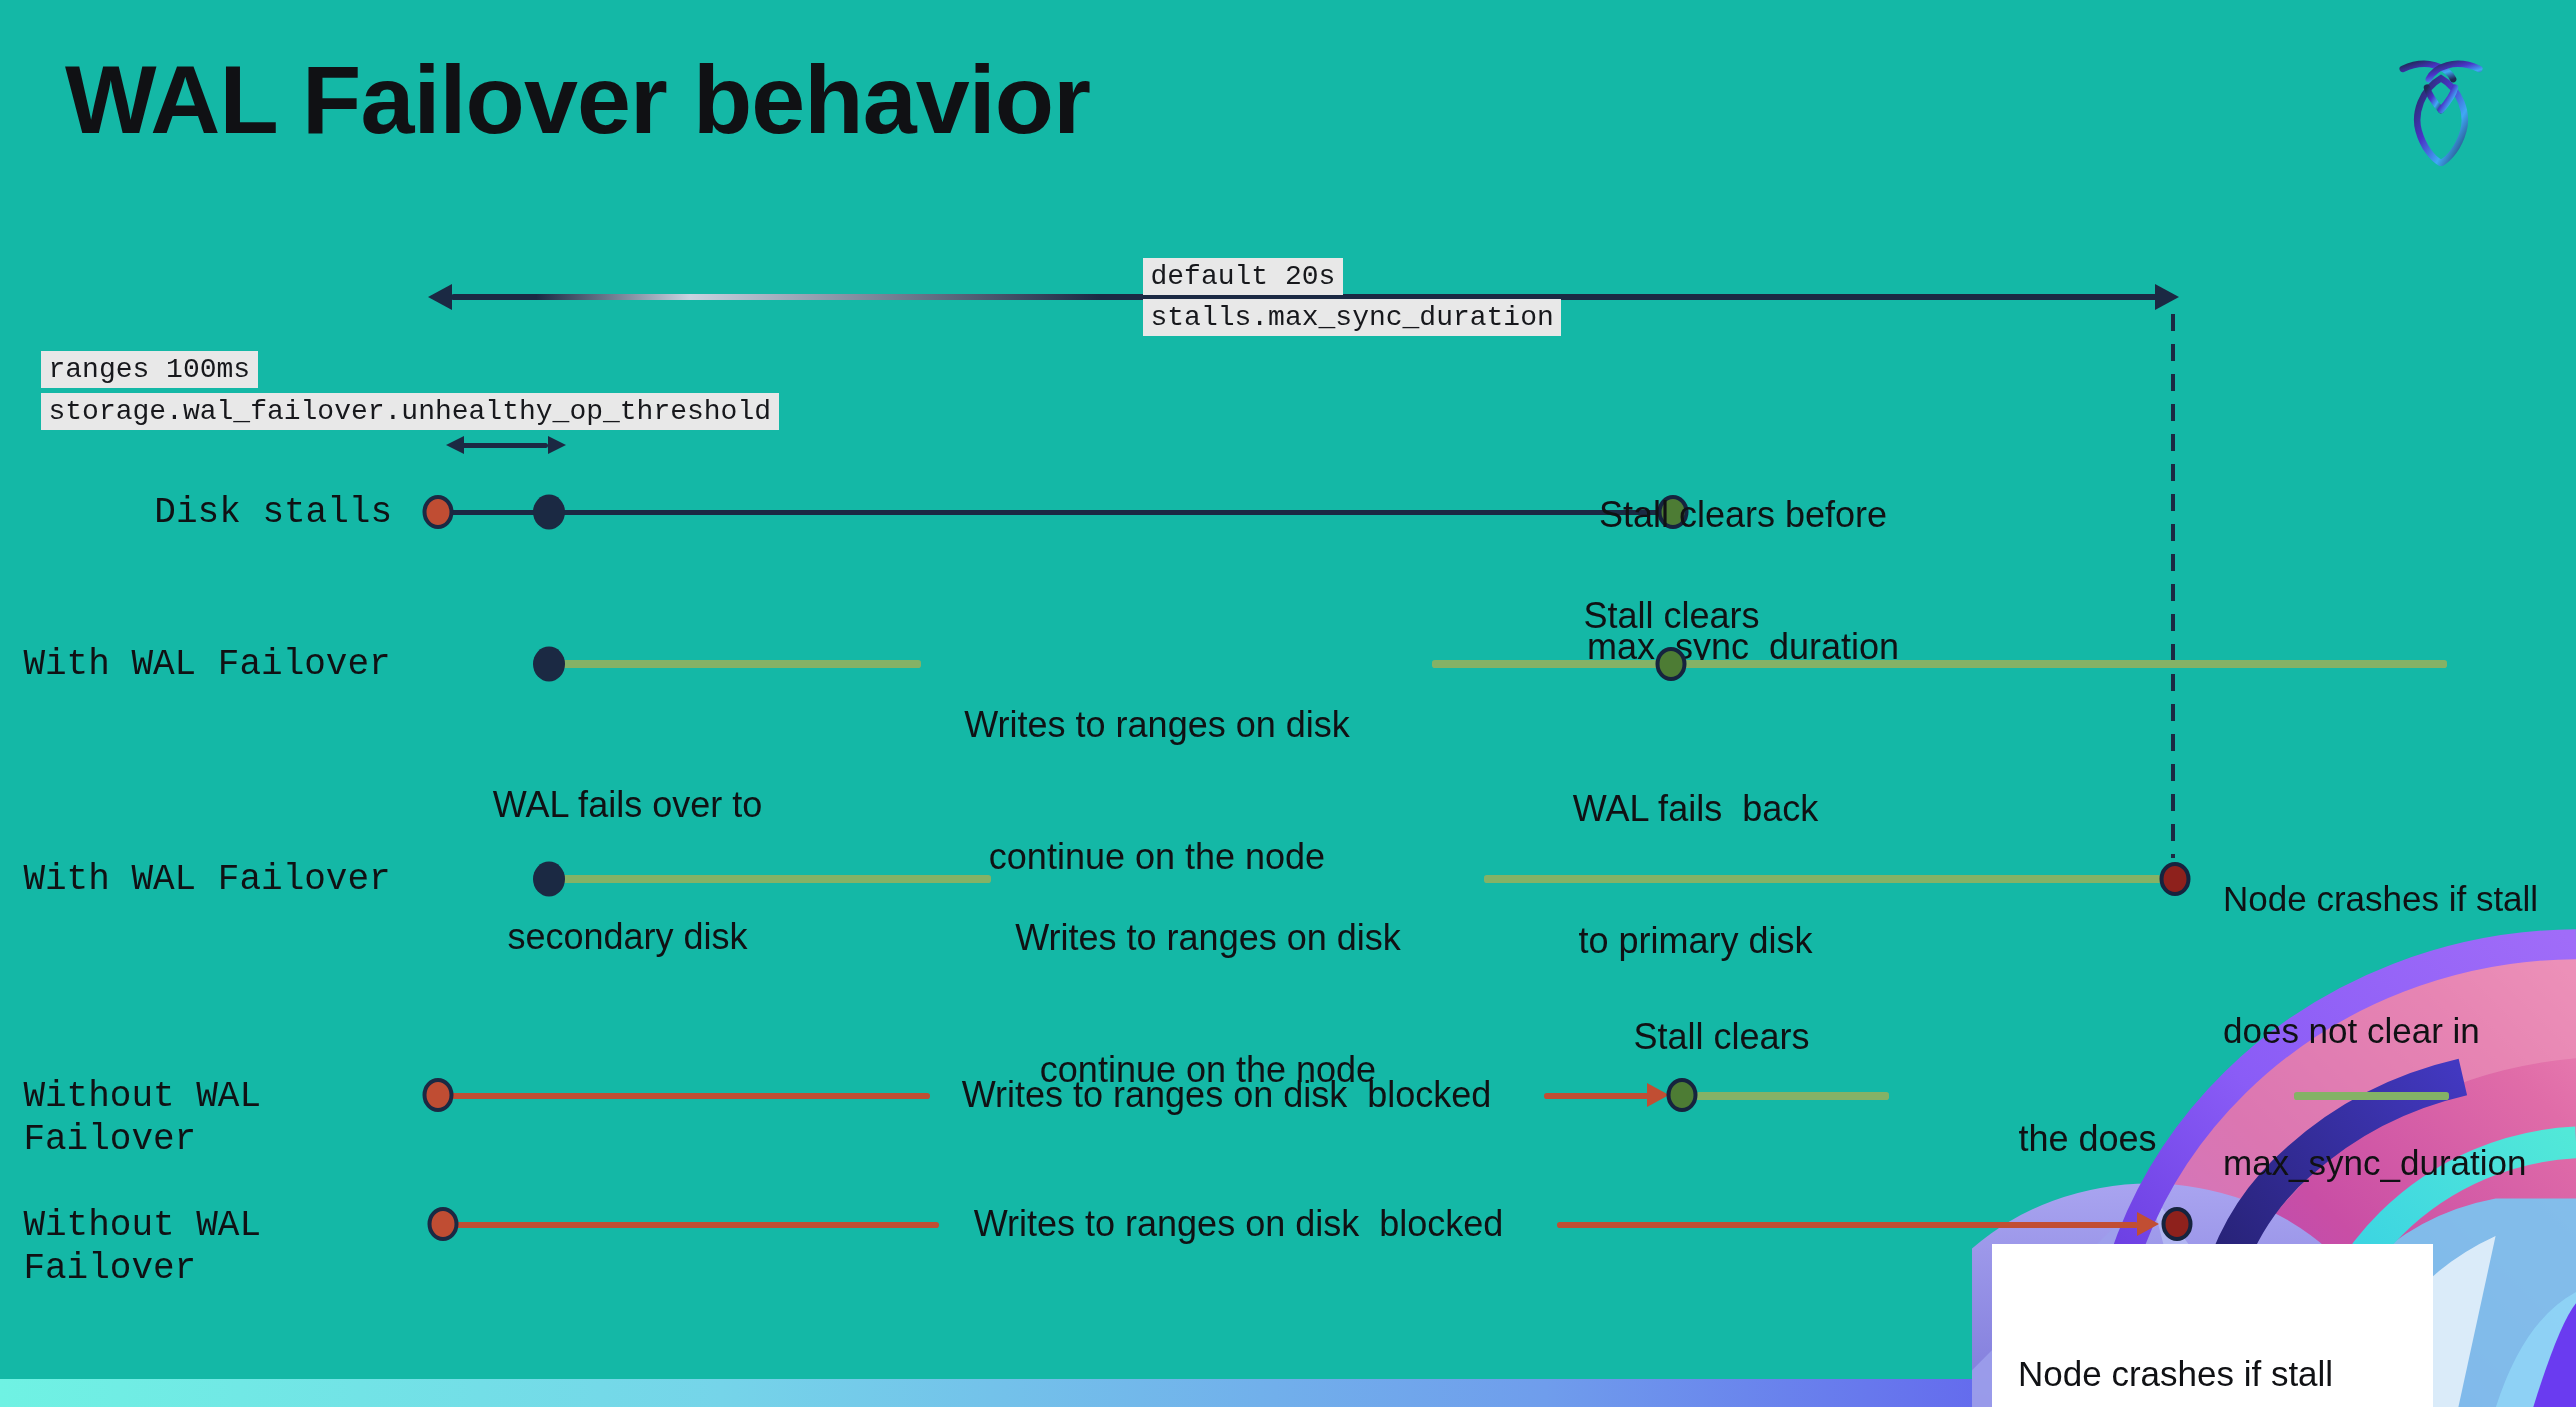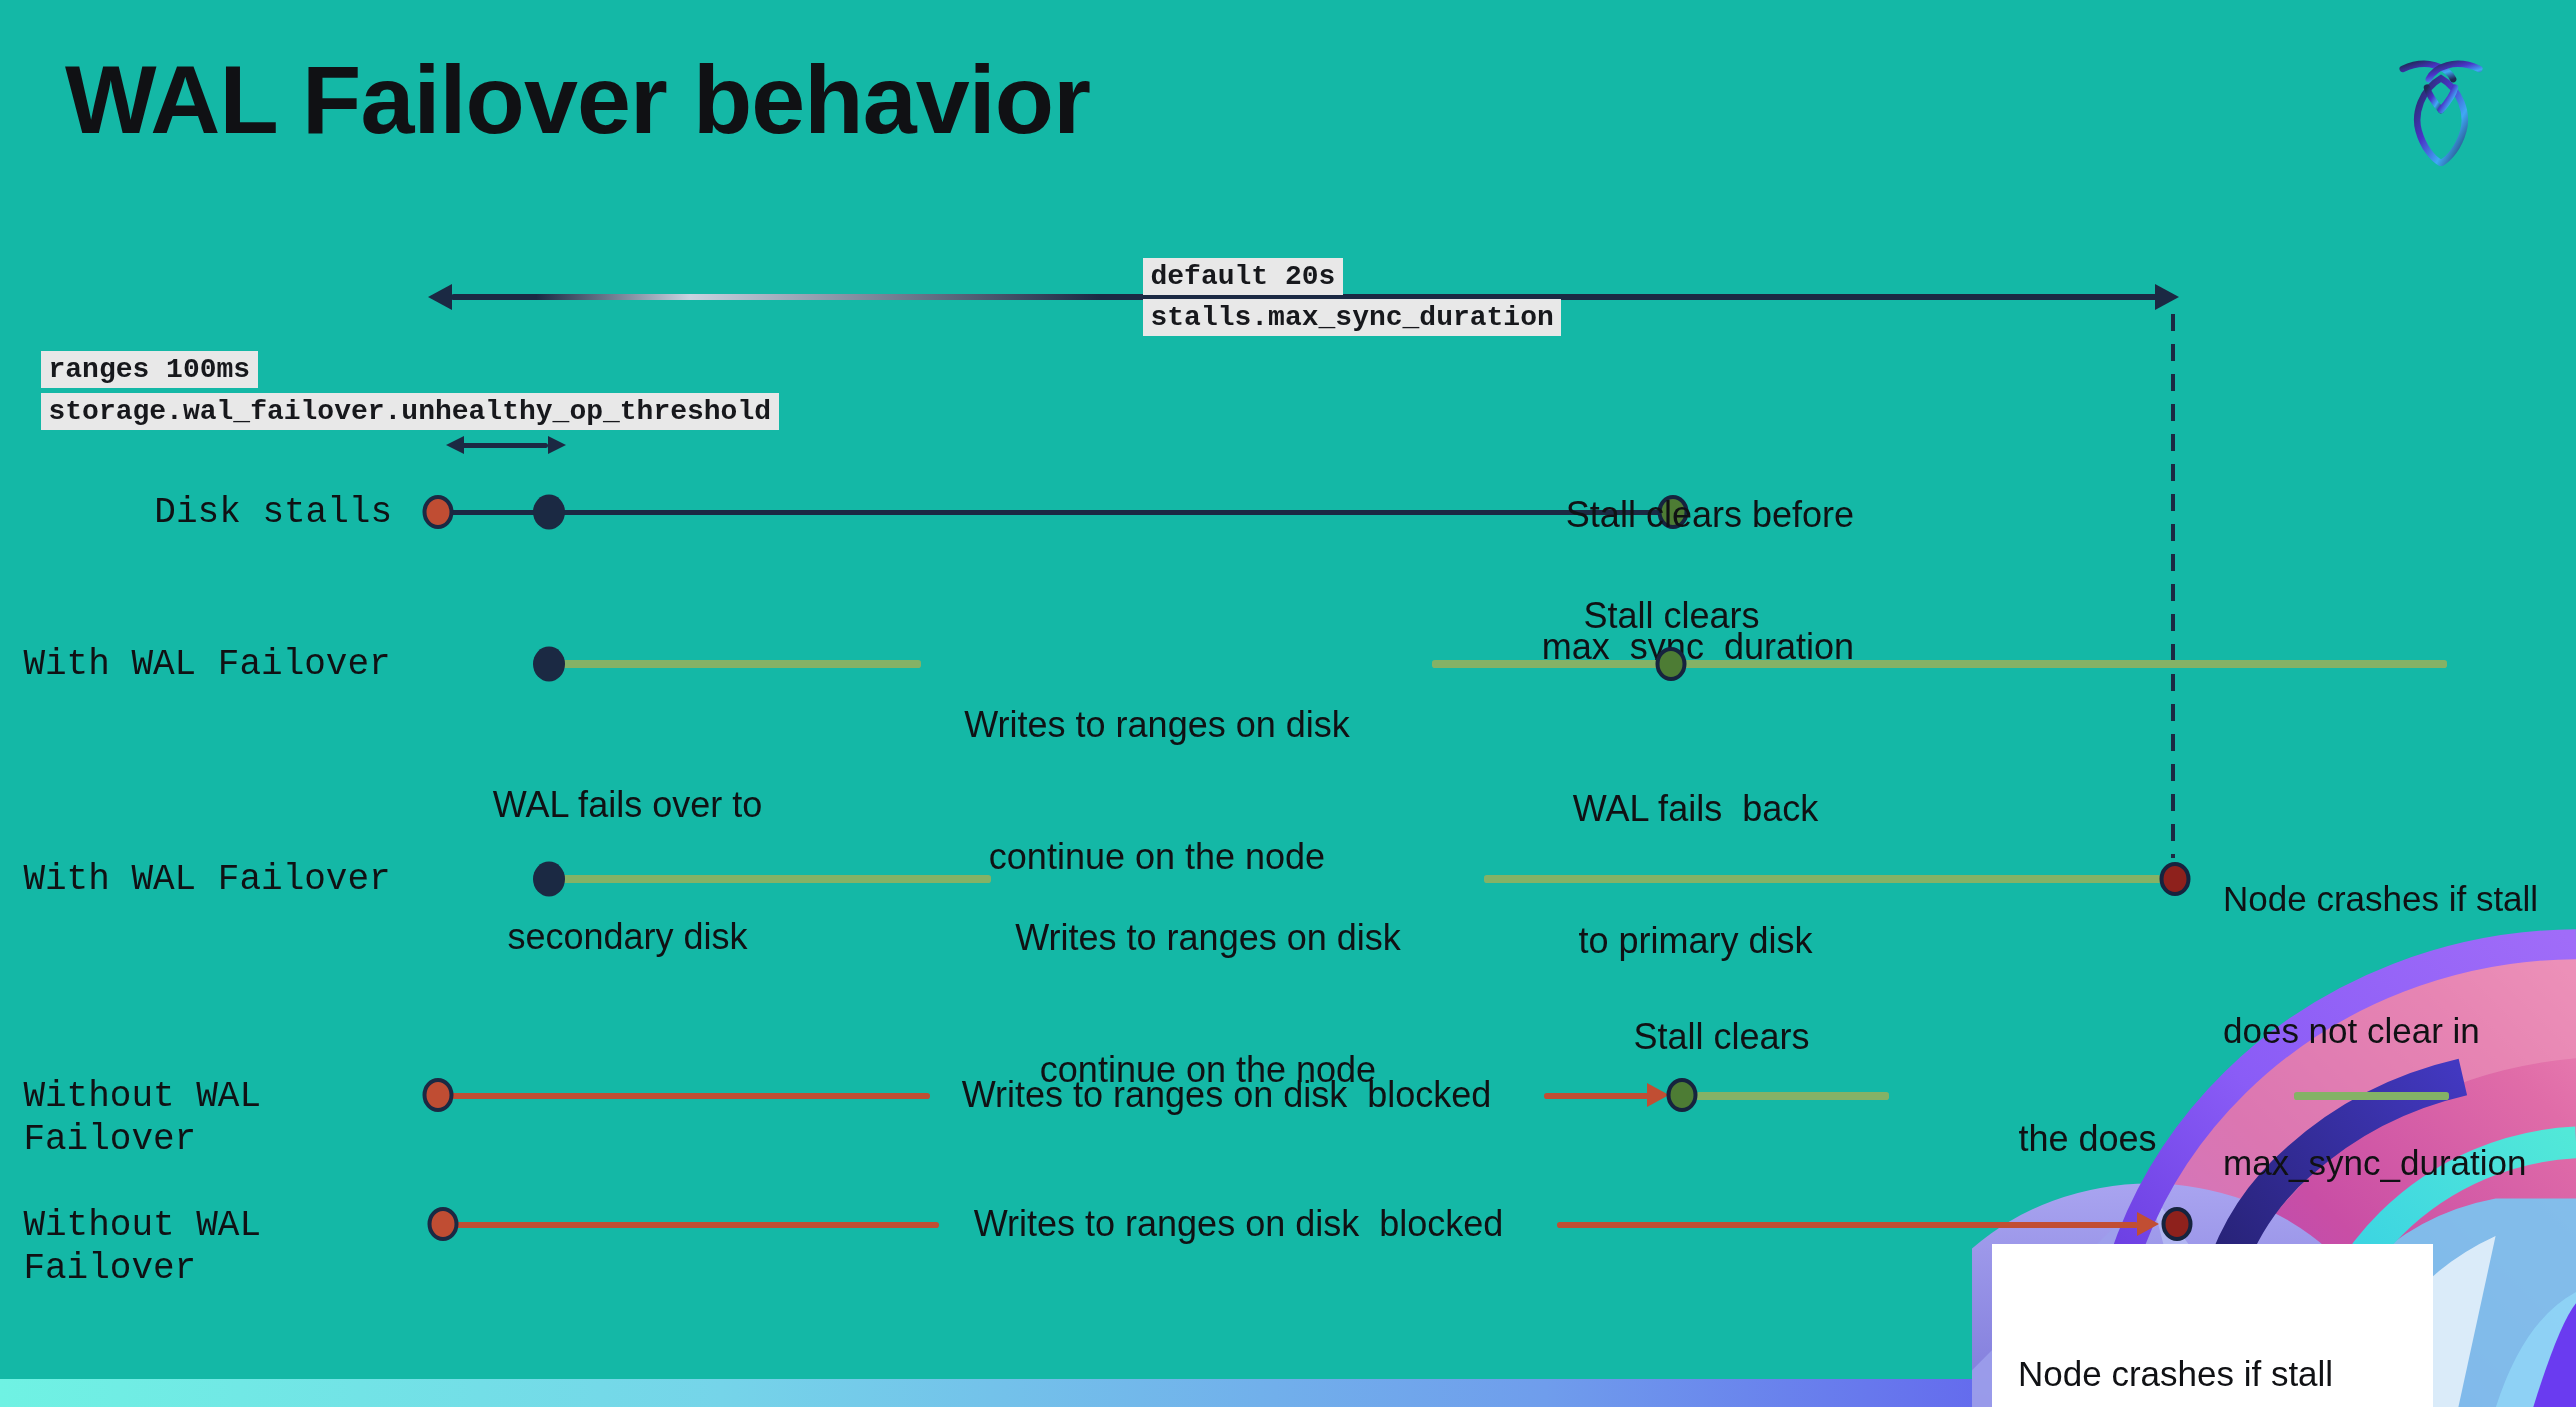--- a/index.html
+++ b/index.html
@@ -5,21 +5,21 @@
   html,body{margin:0;padding:0;background:#fff;}
   #slide{position:relative;width:2576px;height:1408px;background:#14b8a6;overflow:hidden;
          font-family:"Liberation Sans",sans-serif;color:#101114;}
   .abs{position:absolute;}
   .t{white-space:pre-wrap;color:#101114;}
   .title{font-size:97px;font-weight:700;letter-spacing:-0.9px;line-height:1.05;}
   .lbl{font-size:36px;line-height:43px;font-family:Liberation Mono, monospace;}
   .note{font-size:36px;line-height:44px;text-align:center;}
   .note-l{font-size:35px;line-height:44px;text-align:left;}
   .mono{font-family:"Liberation Mono","DejaVu Sans Mono",monospace;font-size:28px;line-height:37px;
-        background:#e8e8e8;padding:0 7.5px;display:inline-block;white-space:pre;color:#17181c;font-weight:bold;}
+        background:#e8e8e8;padding:0 7.5px;display:inline-block;white-space:pre;color:#17181c;}
   
   .dot{position:absolute;border-radius:50%;box-sizing:border-box;transform:translate(-50%,-50%);}
   .dot-red{width:31px;height:34px;background:#c04d33;border:4.7px solid #1b2943;}
   .dot-navy{width:32px;height:35px;background:#1b2943;}
   .dot-green{width:31px;height:34px;background:#4d7c34;border:4.7px solid #16233e;}
   .dot-darkred{width:31px;height:34px;background:#8e211c;border:4.7px solid #16233e;}
   
   .hline{position:absolute;border-radius:2.8px;}
   .l-navy{height:4.7px;background:#1b2943;}
   .l-green{height:8.4px;background:#84b266;}
@@ -130,21 +130,21 @@
   </div>
   <div class="hline l-navy abs" style="left:462px;top:443px;width:86px;"></div>
   <div class="ah ah-l-s" style="left:446px;top:436px;"></div>
   <div class="ah ah-r-s" style="left:548px;top:436px;"></div>
 
   <div class="abs t lbl" style="left:140px;top:491px;width:252px;text-align:right;">Disk stalls</div>
   <div class="hline l-navy abs" style="left:438px;top:510px;width:1235px;"></div>
   <div class="dot dot-red" style="left:438px;top:512px;"></div>
   <div class="dot dot-navy" style="left:549px;top:512px;"></div>
   <div class="dot dot-green" style="left:1673px;top:512px;"></div>
-  <div class="abs t note" style="left:1424px;top:405px;width:430px;text-align:right;">
+  <div class="abs t note" style="left:1528px;top:405px;width:430px;">
     <span style="display:block">Stall clears before</span>
     <span style="display:block">max_sync_duration</span>
   </div>
 
   <div class="abs t lbl" style="left:23.4px;top:643px;width:374px;">With WAL Failover</div>
   <div class="hline l-green abs" style="left:561px;top:660px;width:360px;"></div>
   <div class="hline l-green abs" style="left:1432px;top:660px;width:1015px;"></div>
   <div class="dot dot-navy" style="left:549px;top:664px;"></div>
   <div class="dot dot-green" style="left:1671px;top:664px;"></div>
   <div class="abs t note" style="left:422px;top:695px;width:411px;">

